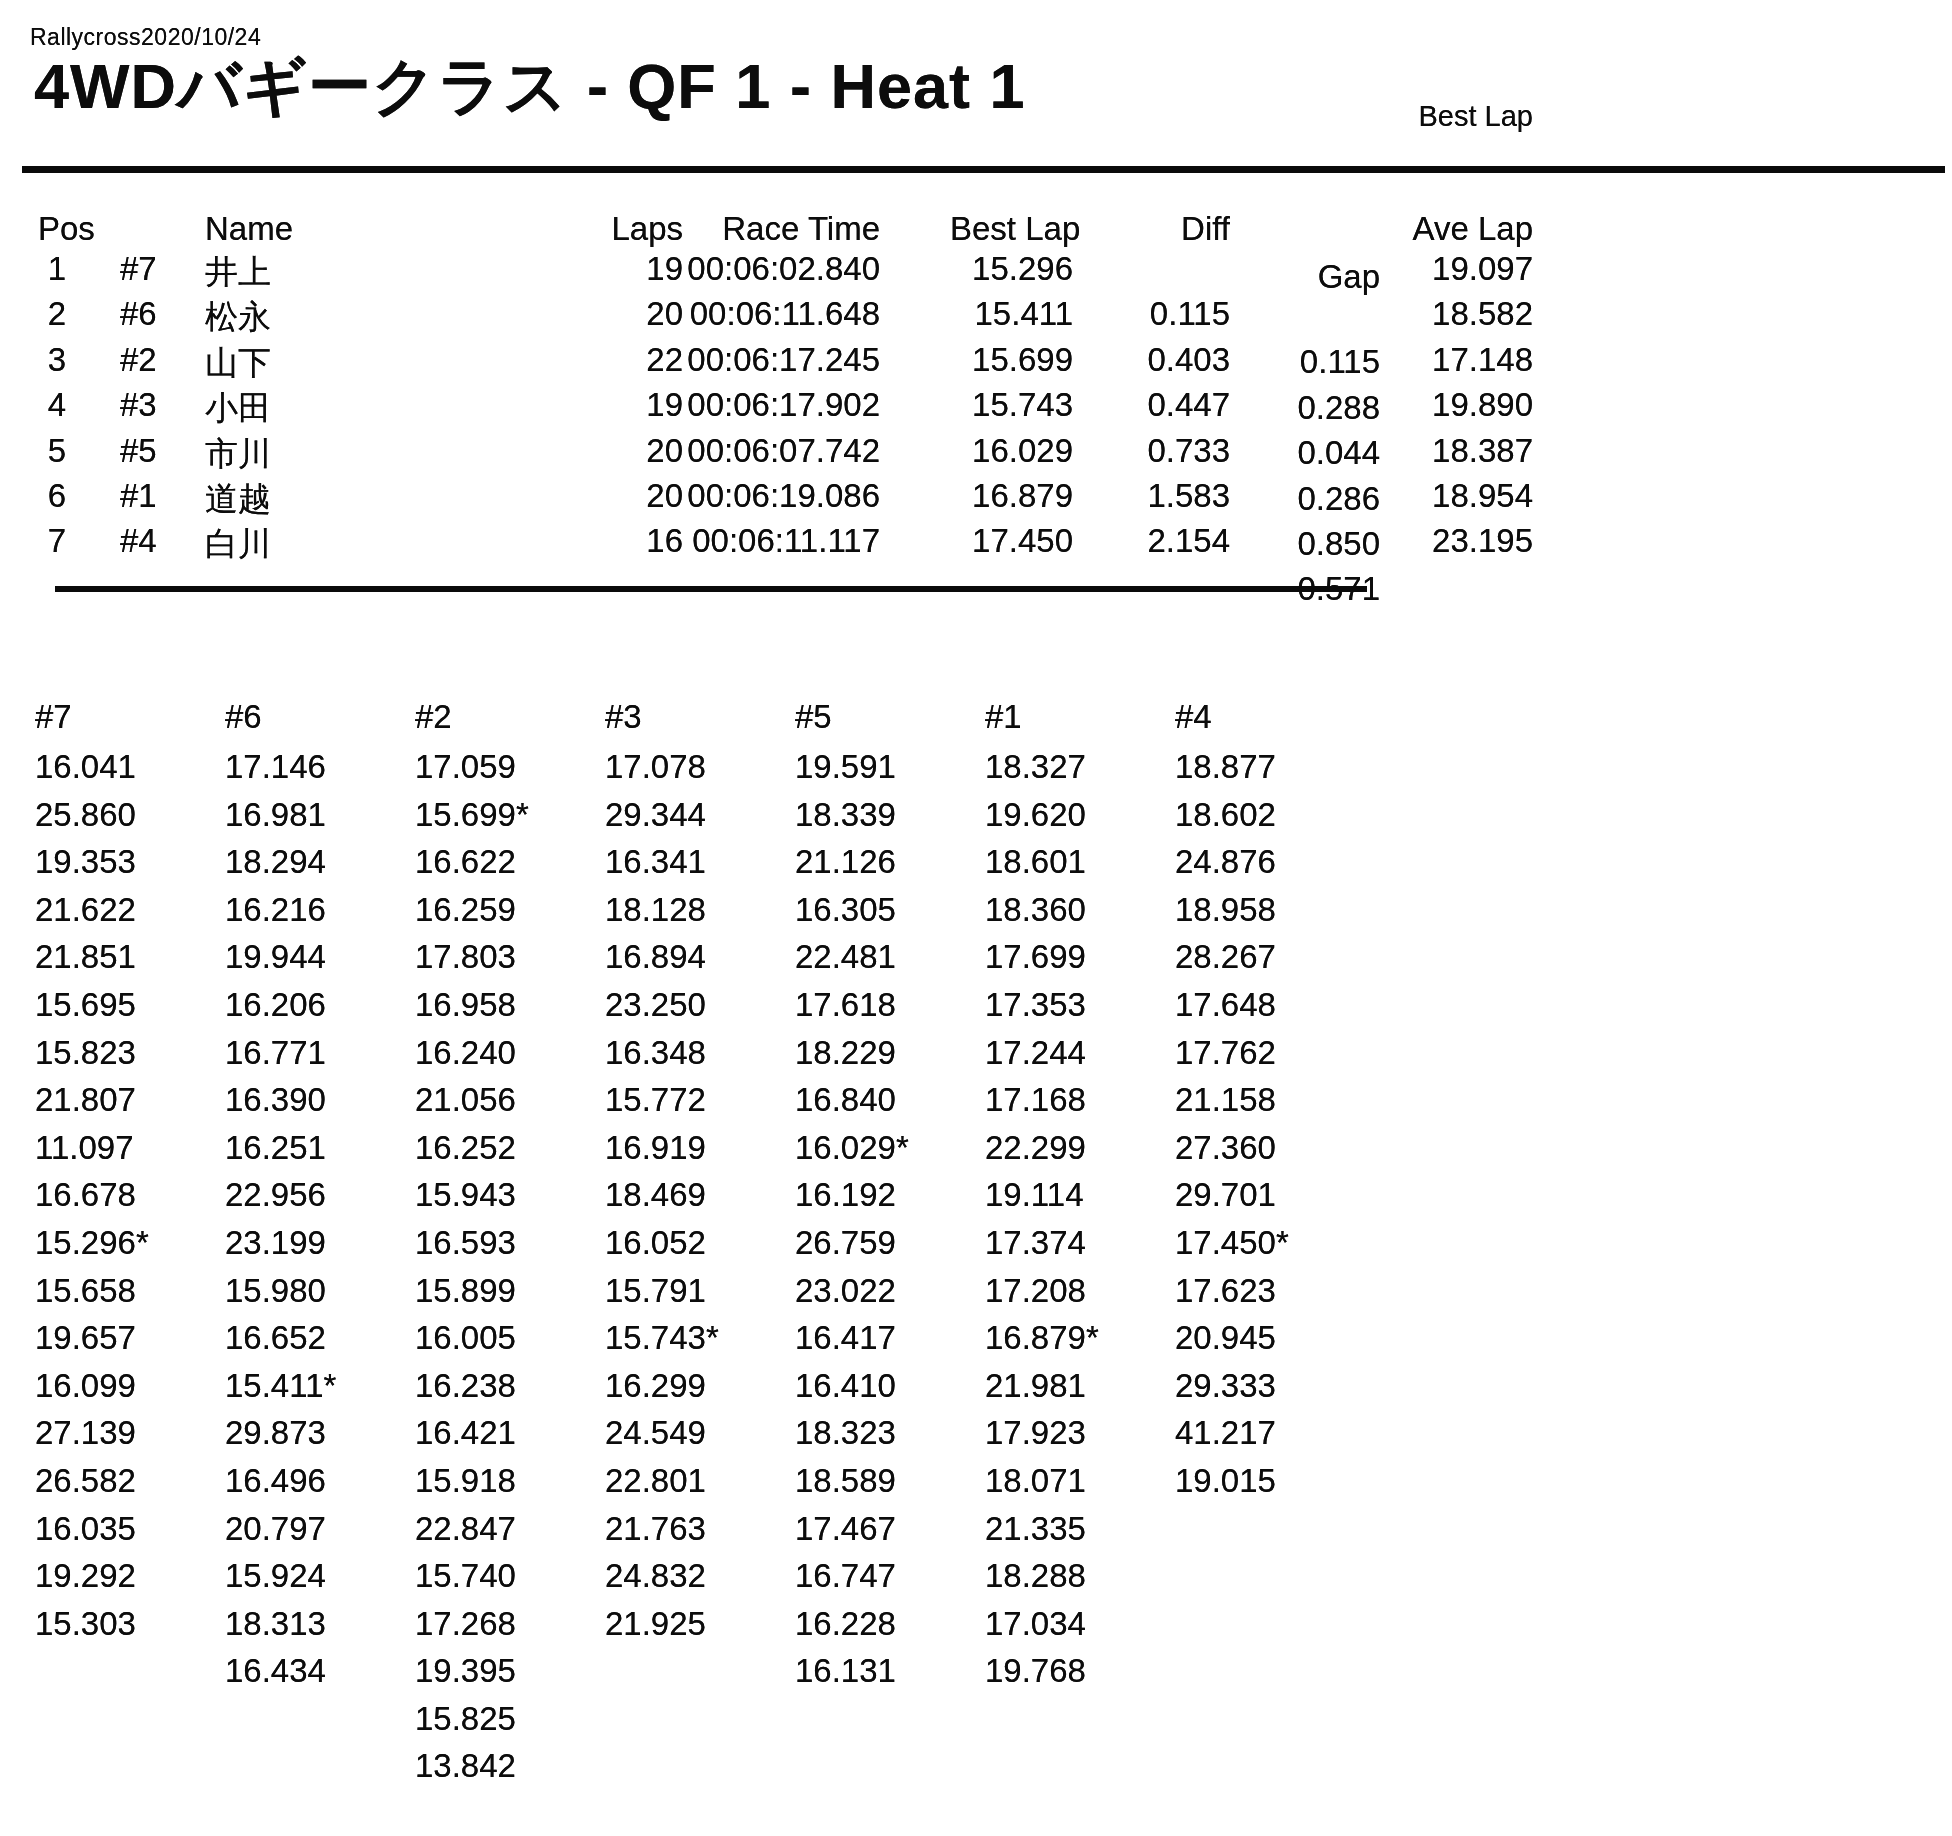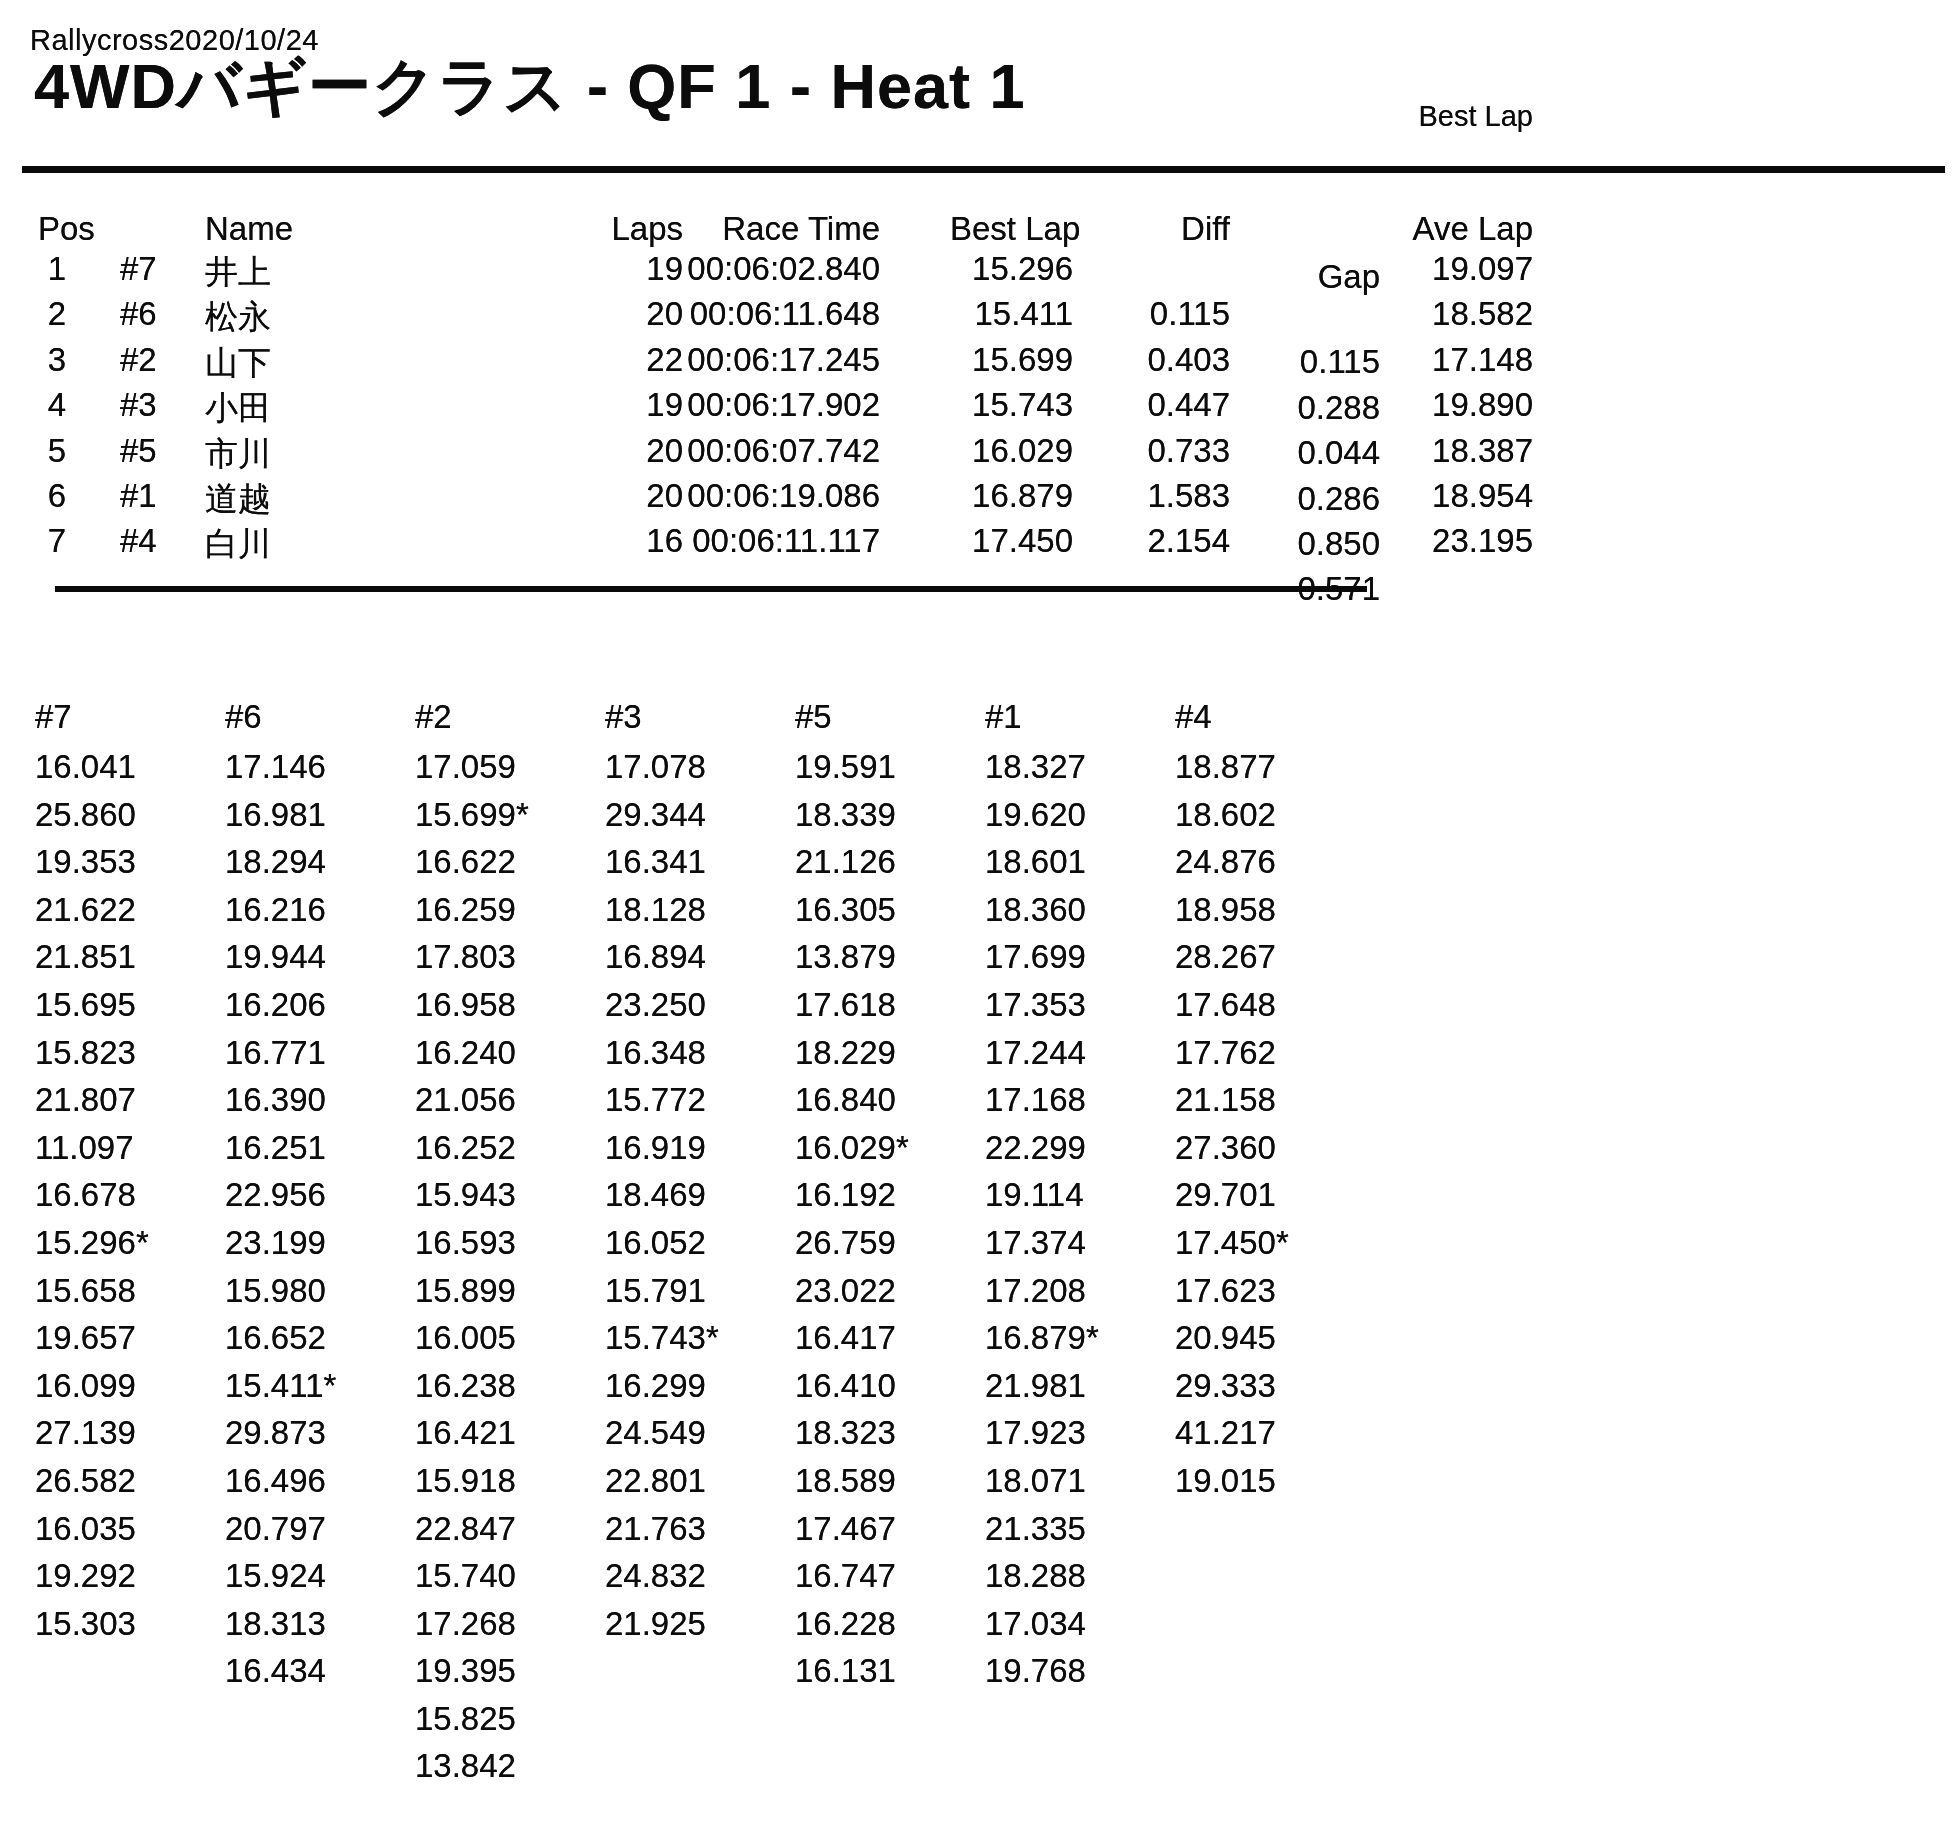--- a/index.html
+++ b/index.html
@@ -7,21 +7,21 @@
     position:relative;
     width:1952px;height:1836px;
     background:#ffffff;
     font-family:"Liberation Sans", sans-serif;
     color:#0c0c0c;
     overflow:hidden;
     text-shadow:0 0 0.6px rgba(0,0,0,.85);
   }
   .event-line{
     position:absolute;left:30px;top:24px;
-    font-size:29px;letter-spacing:0.5px;white-space:nowrap;
+    font-size:23px;letter-spacing:0.5px;white-space:nowrap;
   }
   .title{
     position:absolute;left:34px;top:44px;
     font-size:63px;font-weight:bold;letter-spacing:1px;white-space:nowrap;
   }
   .sort-label{
     position:absolute;left:1283px;top:100px;width:250px;
     font-size:29px;text-align:right;white-space:nowrap;
   }
   .rule{position:absolute;background:#0a0a0a;}
@@ -244,21 +244,21 @@
         <div class="lap">21.763</div>
         <div class="lap">24.832</div>
         <div class="lap">21.925</div>
       </div>
       <div class="lap-col" style="left: 795px;">
         <div class="hdr">#5</div>
         <div class="lap">19.591</div>
         <div class="lap">18.339</div>
         <div class="lap">21.126</div>
         <div class="lap">16.305</div>
-        <div class="lap">13.879</div>
+        <div class="lap">22.481</div>
         <div class="lap">17.618</div>
         <div class="lap">18.229</div>
         <div class="lap">16.840</div>
         <div class="lap">16.029*</div>
         <div class="lap">16.192</div>
         <div class="lap">26.759</div>
         <div class="lap">23.022</div>
         <div class="lap">16.417</div>
         <div class="lap">16.410</div>
         <div class="lap">18.323</div>

